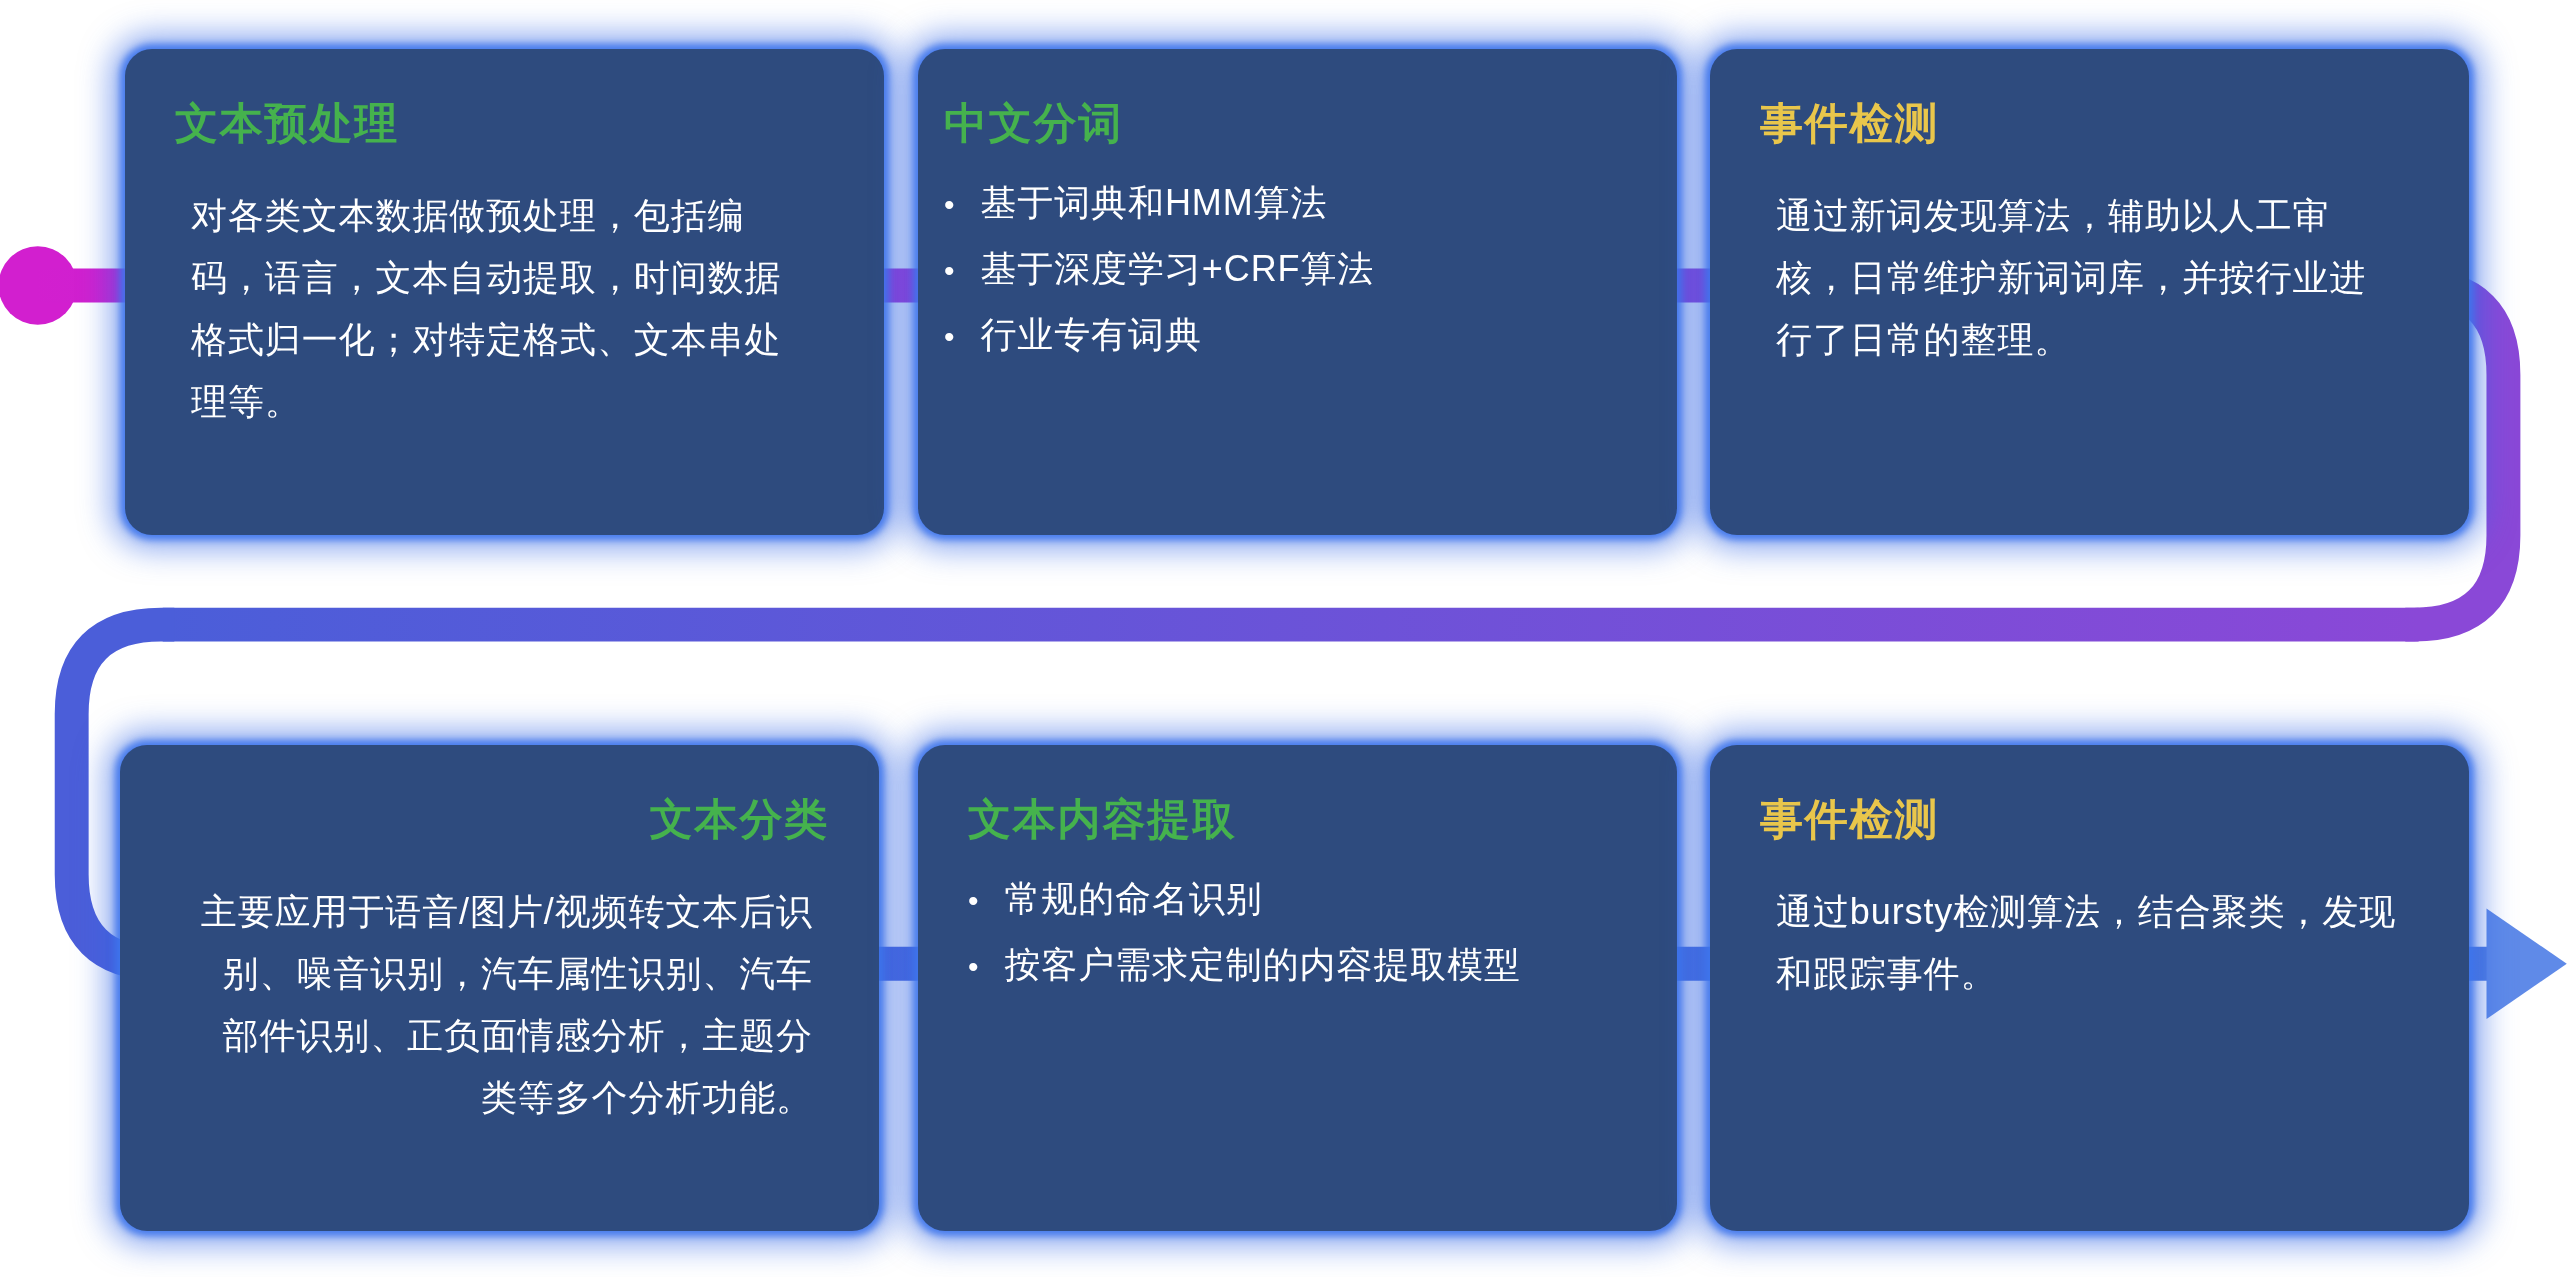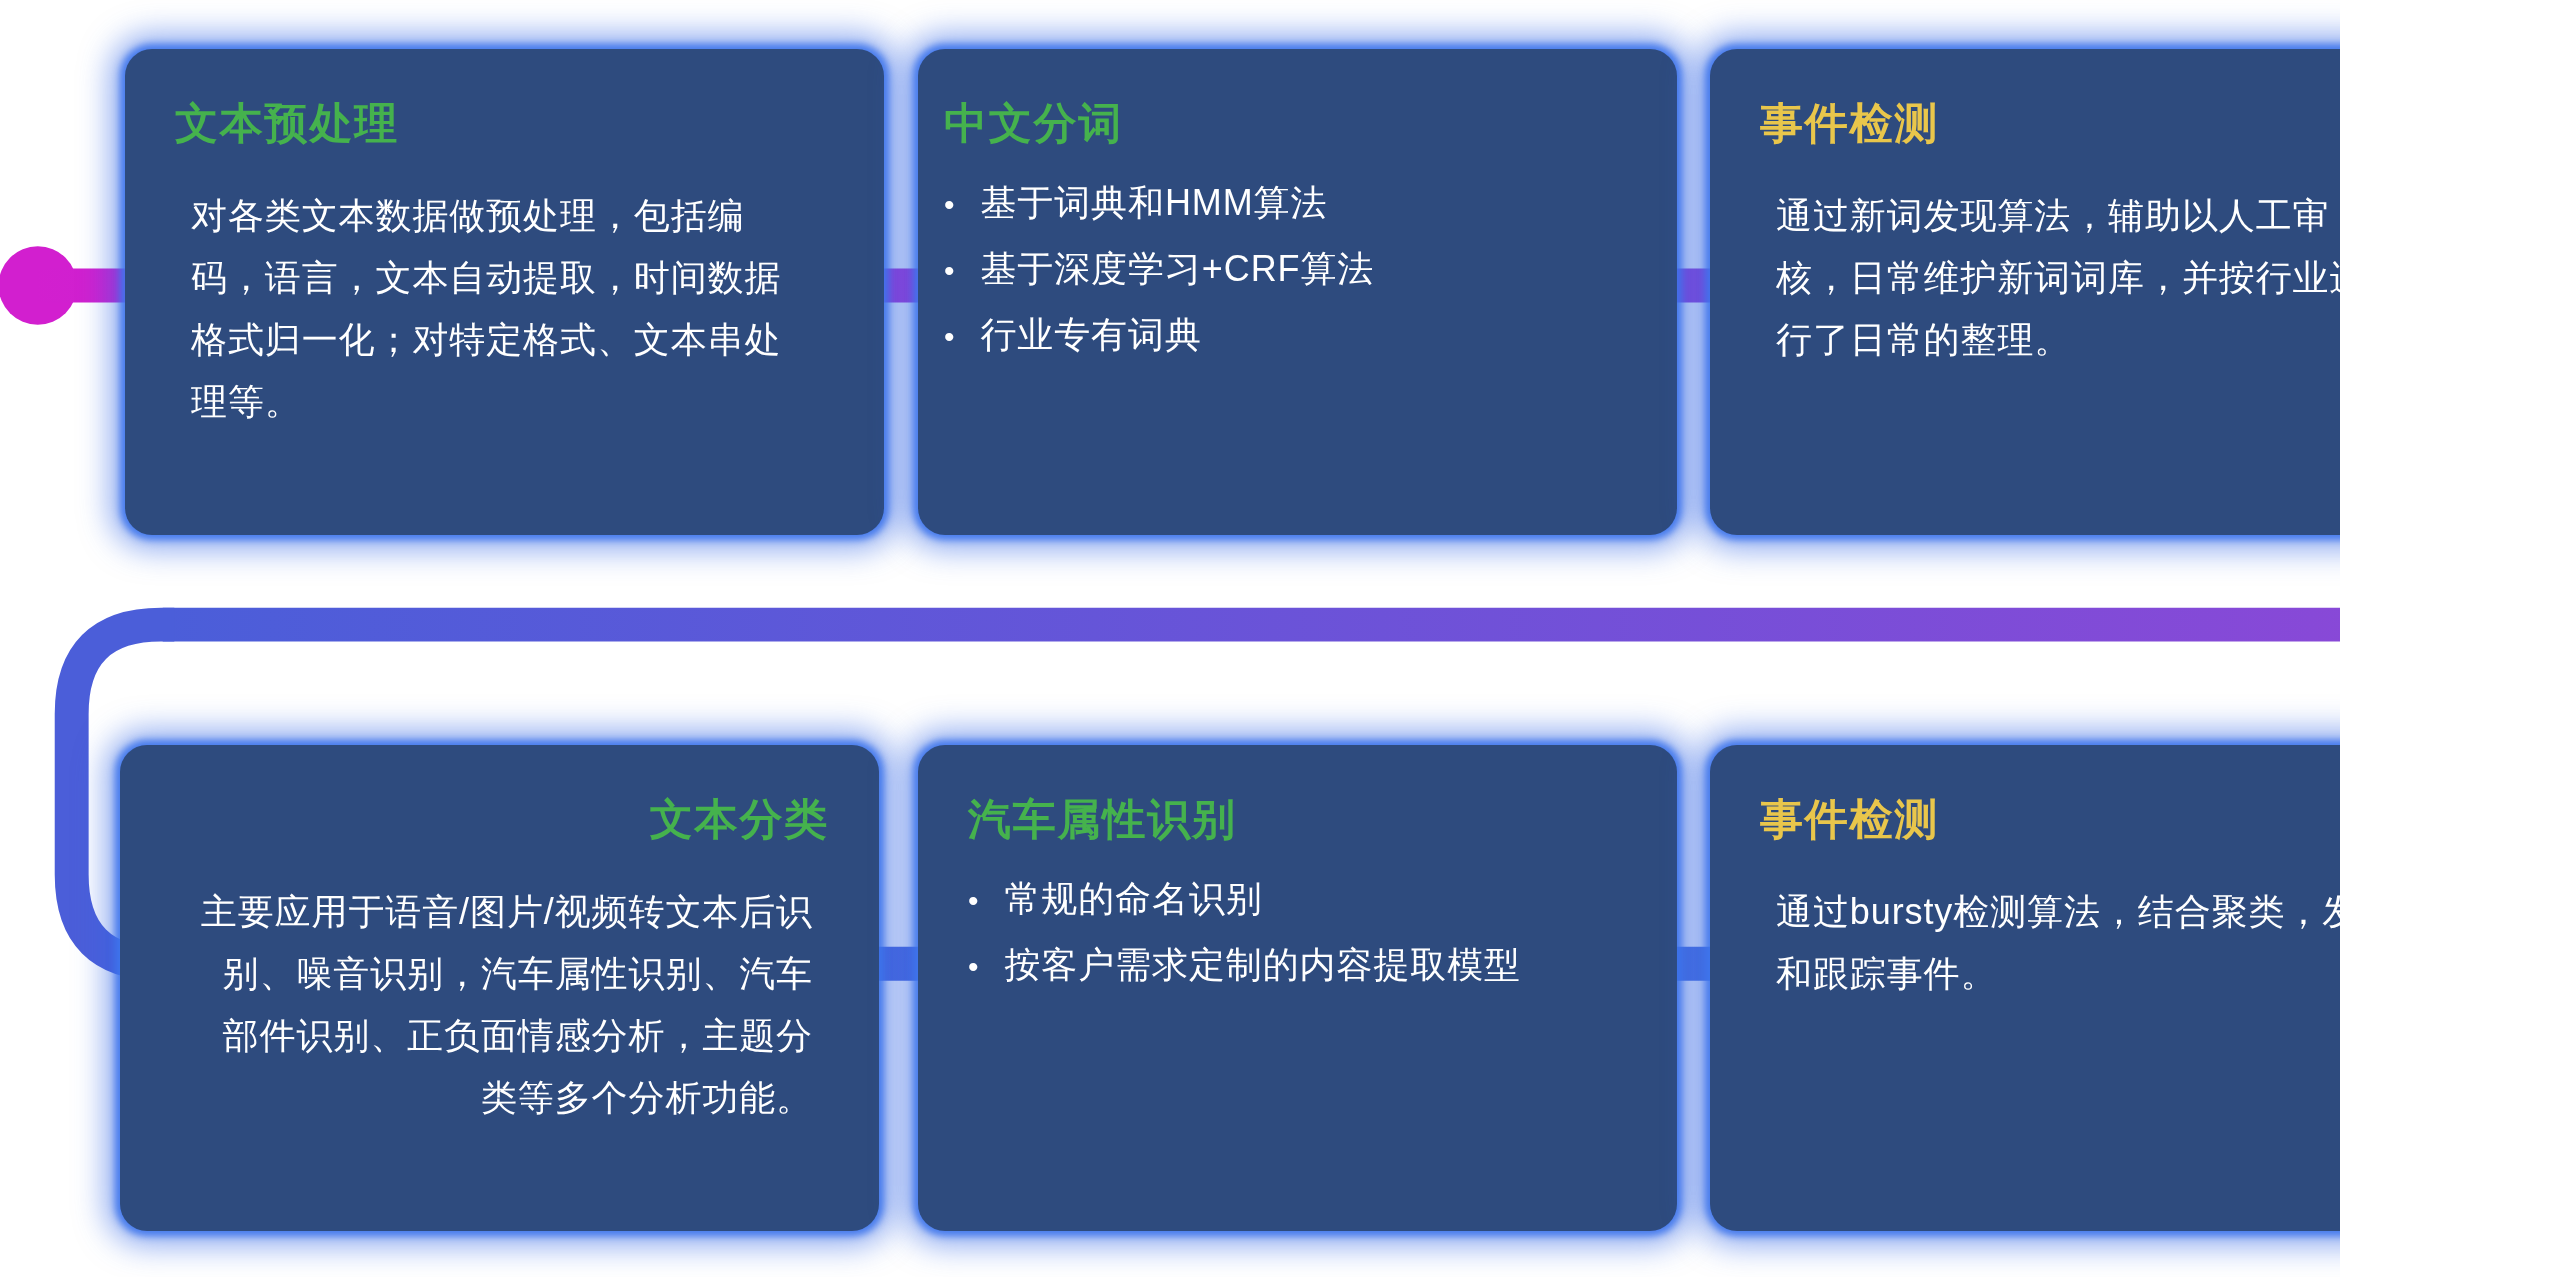--- a/index.html
+++ b/index.html
@@ -3,21 +3,21 @@
 <meta charset="utf-8">
 <style>
   html, body {
     margin: 0;
     padding: 0;
     background: #ffffff;
     font-family: "Liberation Sans", "DejaVu Sans", sans-serif;
   }
   .stage {
     position: relative;
-    width: 2340px;
+    width: 2576px;
     height: 1277px;
     overflow: hidden;
     background: #ffffff;
   }
   .flow-svg {
     position: absolute;
     left: 0;
     top: 0;
     z-index: 0;
   }
@@ -140,21 +140,21 @@
     <h2 class="card-title title-yellow">事件检测</h2>
     <p class="card-body">通过新词发现算法，辅助以人工审核，日常维护新词词库，并按行业进行了日常的整理。</p>
   </div>
 
   <div class="card c4">
     <h2 class="card-title title-green">文本分类</h2>
     <p class="card-body">主要应用于语音/图片/视频转文本后识别、噪音识别，汽车属性识别、汽车部件识别、正负面情感分析，主题分类等多个分析功能。</p>
   </div>
 
   <div class="card c5">
-    <h2 class="card-title title-green">汽车属性识别</h2>
+    <h2 class="card-title title-green">文本内容提取</h2>
     <ul class="card-bullets">
       <li>
         <span class="dot">•</span>
         <span>常规的命名识别</span>
       </li>
       <li>
         <span class="dot">•</span>
         <span>按客户需求定制的内容提取模型</span>
       </li>
     </ul>

